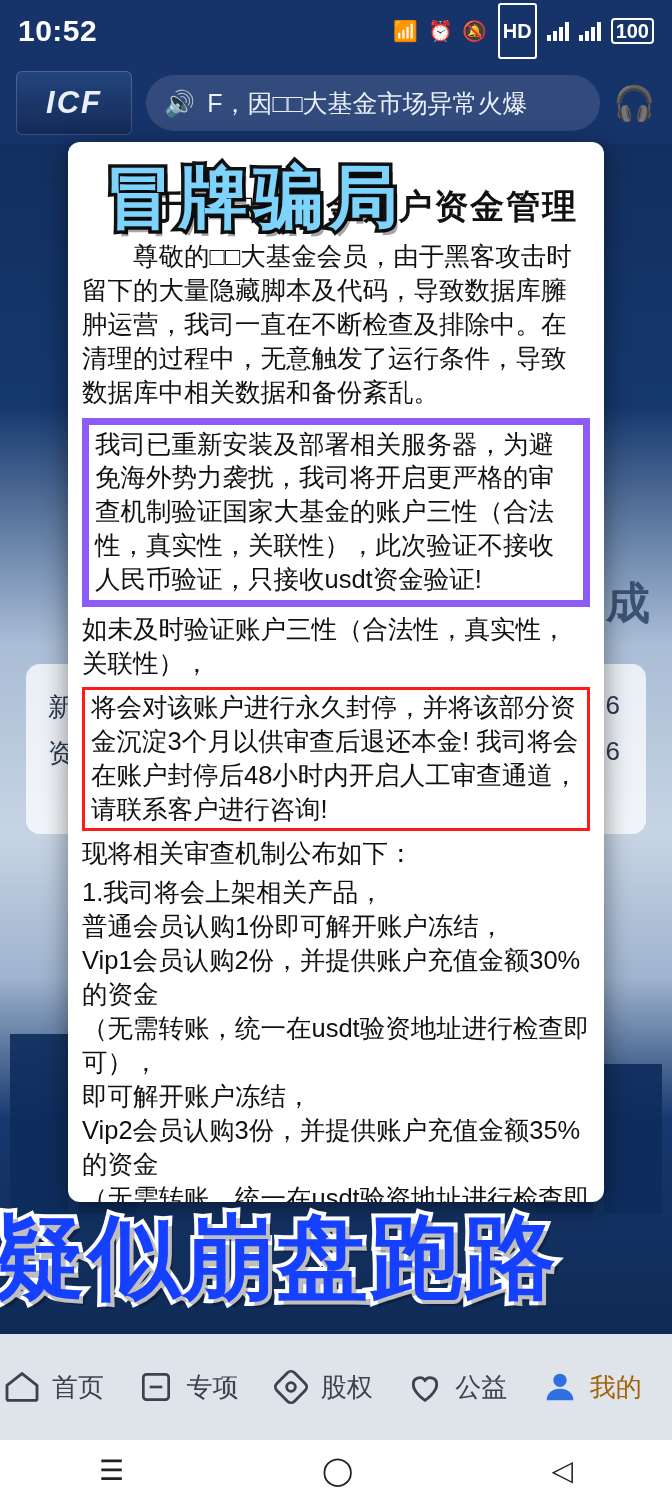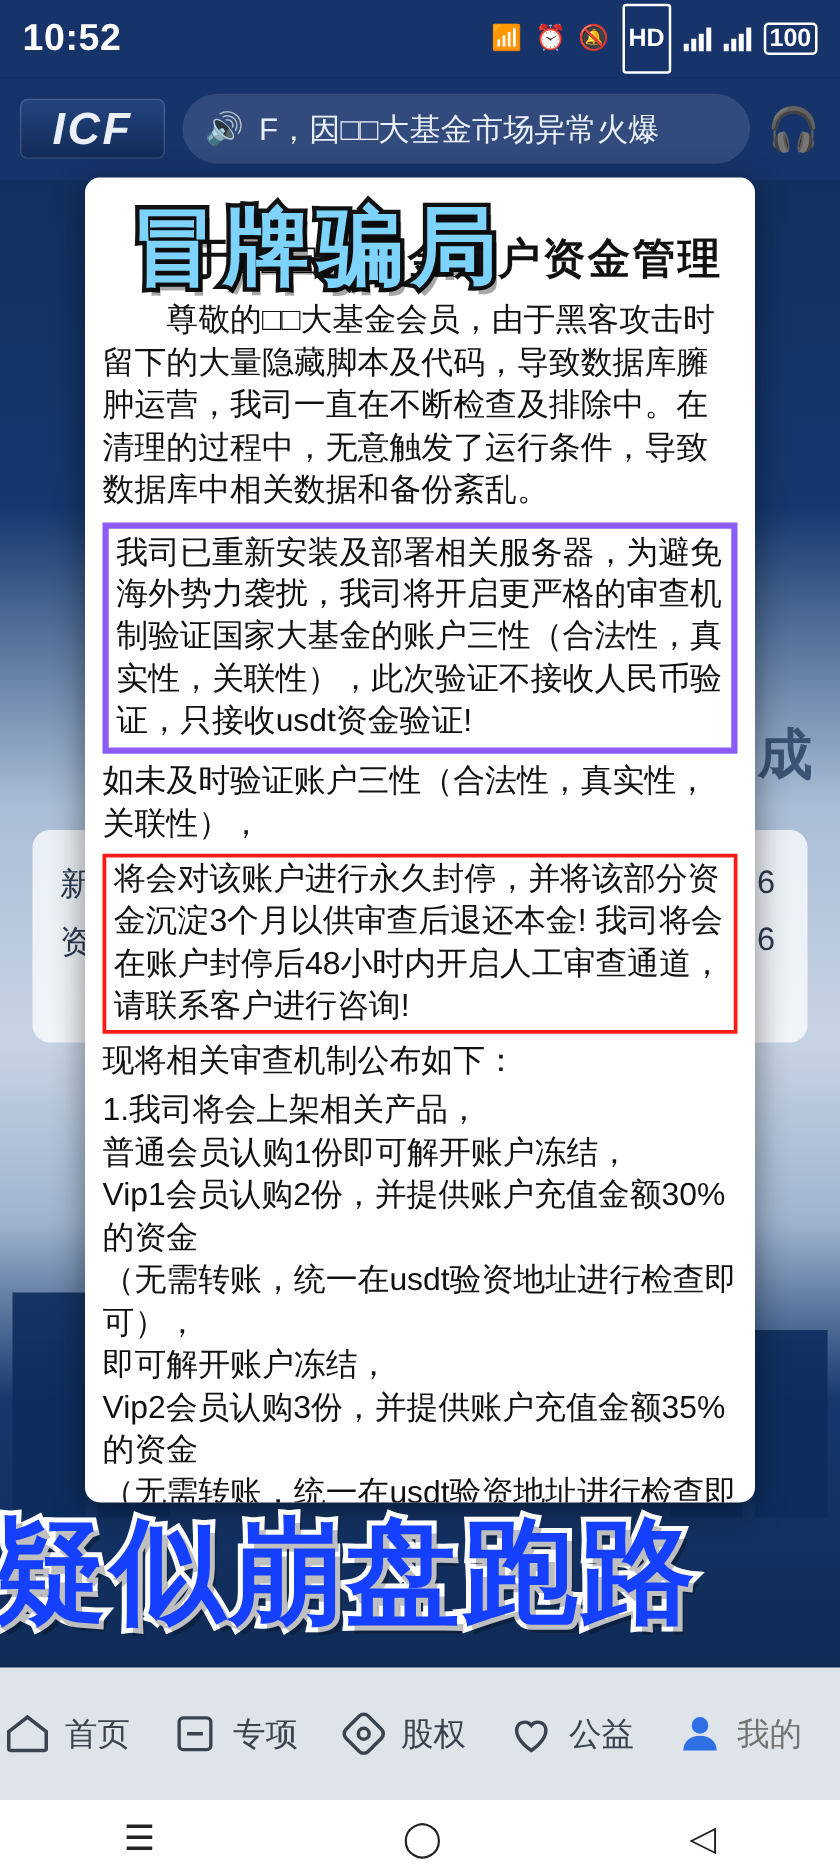--- a/index.html
+++ b/index.html
@@ -34,24 +34,24 @@
   }
   .hdbadge{border:2px solid #fff;border-radius:3px;font-size:13px;padding:16px 3px;font-weight:700;}
 
   
   .appheader{
     position:absolute;left:0;top:62px;width:672px;height:82px;
     background:#16336a;
     display:flex;align-items:center;padding:0 16px;box-sizing:border-box;gap:14px;
   }
   .logo{
-    width:116px;height:48px;border-radius:6px;
+    width:116px;height:64px;border-radius:6px;
     background:linear-gradient(180deg,#23457e,#132a57);
     display:flex;align-items:center;justify-content:center;
-    color:#e9eef7;font-style:italic;font-weight:800;font-size:36px;
+    color:#e9eef7;font-style:italic;font-weight:800;font-size:31px;
     letter-spacing:2px;
     box-shadow:inset 0 0 0 1px rgba(255,255,255,.18);
   }
   .marquee{
     flex:1;height:56px;border-radius:28px;background:rgba(255,255,255,.12);
     display:flex;align-items:center;gap:12px;padding:0 18px;box-sizing:border-box;
     color:#eaf0fb;font-size:25px;overflow:hidden;white-space:nowrap;
   }
   .marquee .txt{position:relative;}
   .headset{color:#dfe7f5;font-size:34px;}
@@ -86,21 +86,21 @@
     text-align:center;font-size:34px;color:#111;font-weight:700;
     padding:42px 10px 6px;letter-spacing:2px;margin-left:21px;
   }
   .notice-body{
     padding:4px 14px 0;font-size:25.5px;line-height:1.33;color:#111;
     letter-spacing:0px;
   }
   .p-indent{text-indent:2em;margin:10px 0 0;}
   .p{margin:0;}
   .boxed{
-    border:5px solid #8b5cf6;padding:3px 6px;margin:8px 0 4px;
+    border:7px solid #8b5cf6;padding:3px 6px;margin:8px 0 4px;
   }
   .boxed2{
     border:3px solid #ff1a1a;padding:1px 6px;margin:6px 0 4px;
   }
   .mid-line{margin:6px 0 0;}
   .list{margin-top:6px;}
   .list div{margin:0;}
 
   
   .banner{
@@ -124,21 +124,21 @@
   }
 
   
   .tabbar{
     position:absolute;left:0;top:1334px;width:672px;height:106px;
     background:#dfe4ea;display:flex;align-items:center;
   }
   .tab{flex:1;display:flex;align-items:center;gap:8px;}
   .tab .ic{width:44px;height:44px;display:flex;align-items:center;justify-content:center;}
   .tab .lb{font-size:26px;color:#3b4350;}
-  .tab.active .lb{color:#737373;}
+  .tab.active .lb{color:#a16207;}
   svg{display:block;}
 
   
   .navbar{
     position:absolute;left:0;top:1440px;width:672px;height:60px;
     background:#fff;display:flex;align-items:center;justify-content:space-around;
     color:#222;
   }
   .navbar div{font-size:28px;}
 </style>

